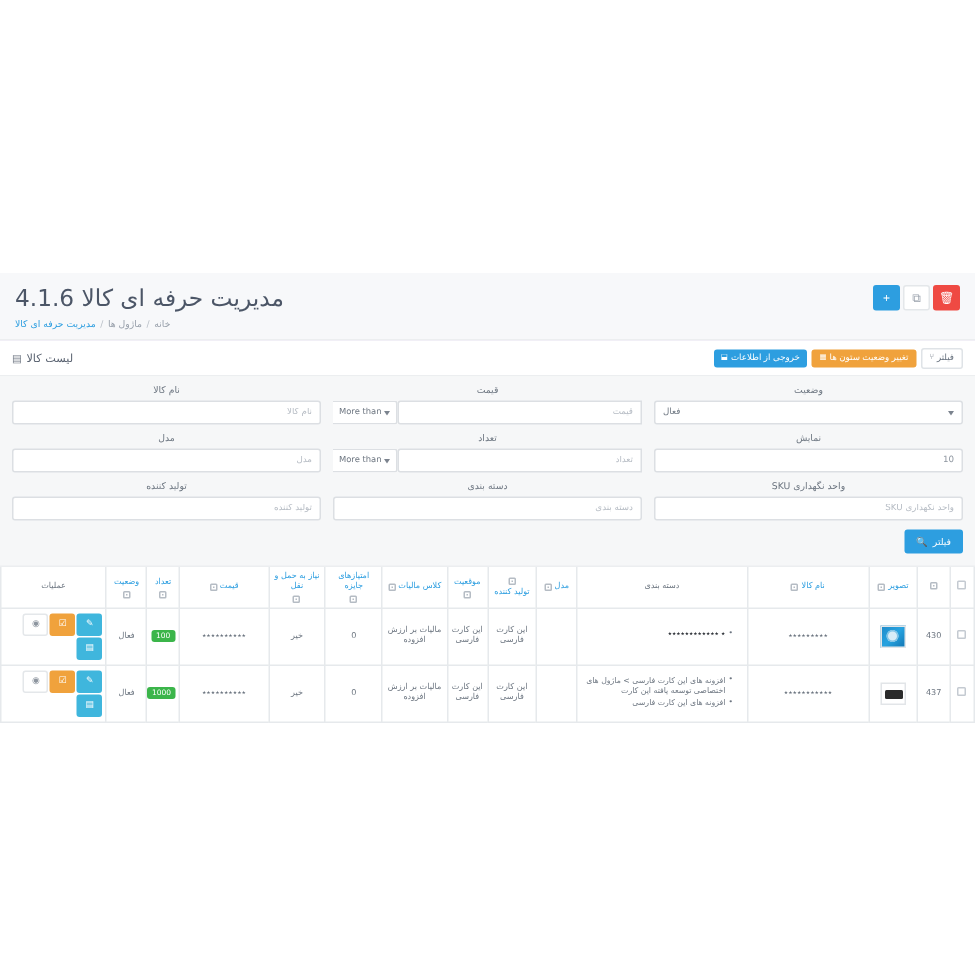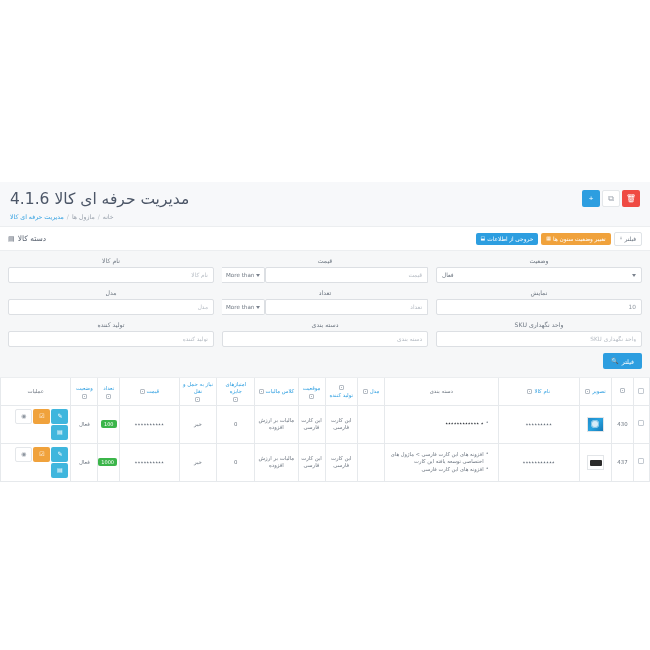--- a/index.html
+++ b/index.html
@@ -392,21 +392,21 @@
           <span>+</span>
         </button>
       </div>
     </div>
 
     <div class="panel">
 
       <div class="panel-heading">
         <div class="panel-title">
           <span class="ico">▤</span>
-          <span>دسته کالا</span>
+          <span>لیست کالا</span>
         </div>
         <div class="toolbar">
           <button class="tbtn white">
             <span class="gi">⑂</span>
             <span>فیلتر</span>
           </button>
           <button class="tbtn orange">
             <span class="gi">▦</span>
             <span>تغییر وضعیت ستون ها</span>
           </button>

